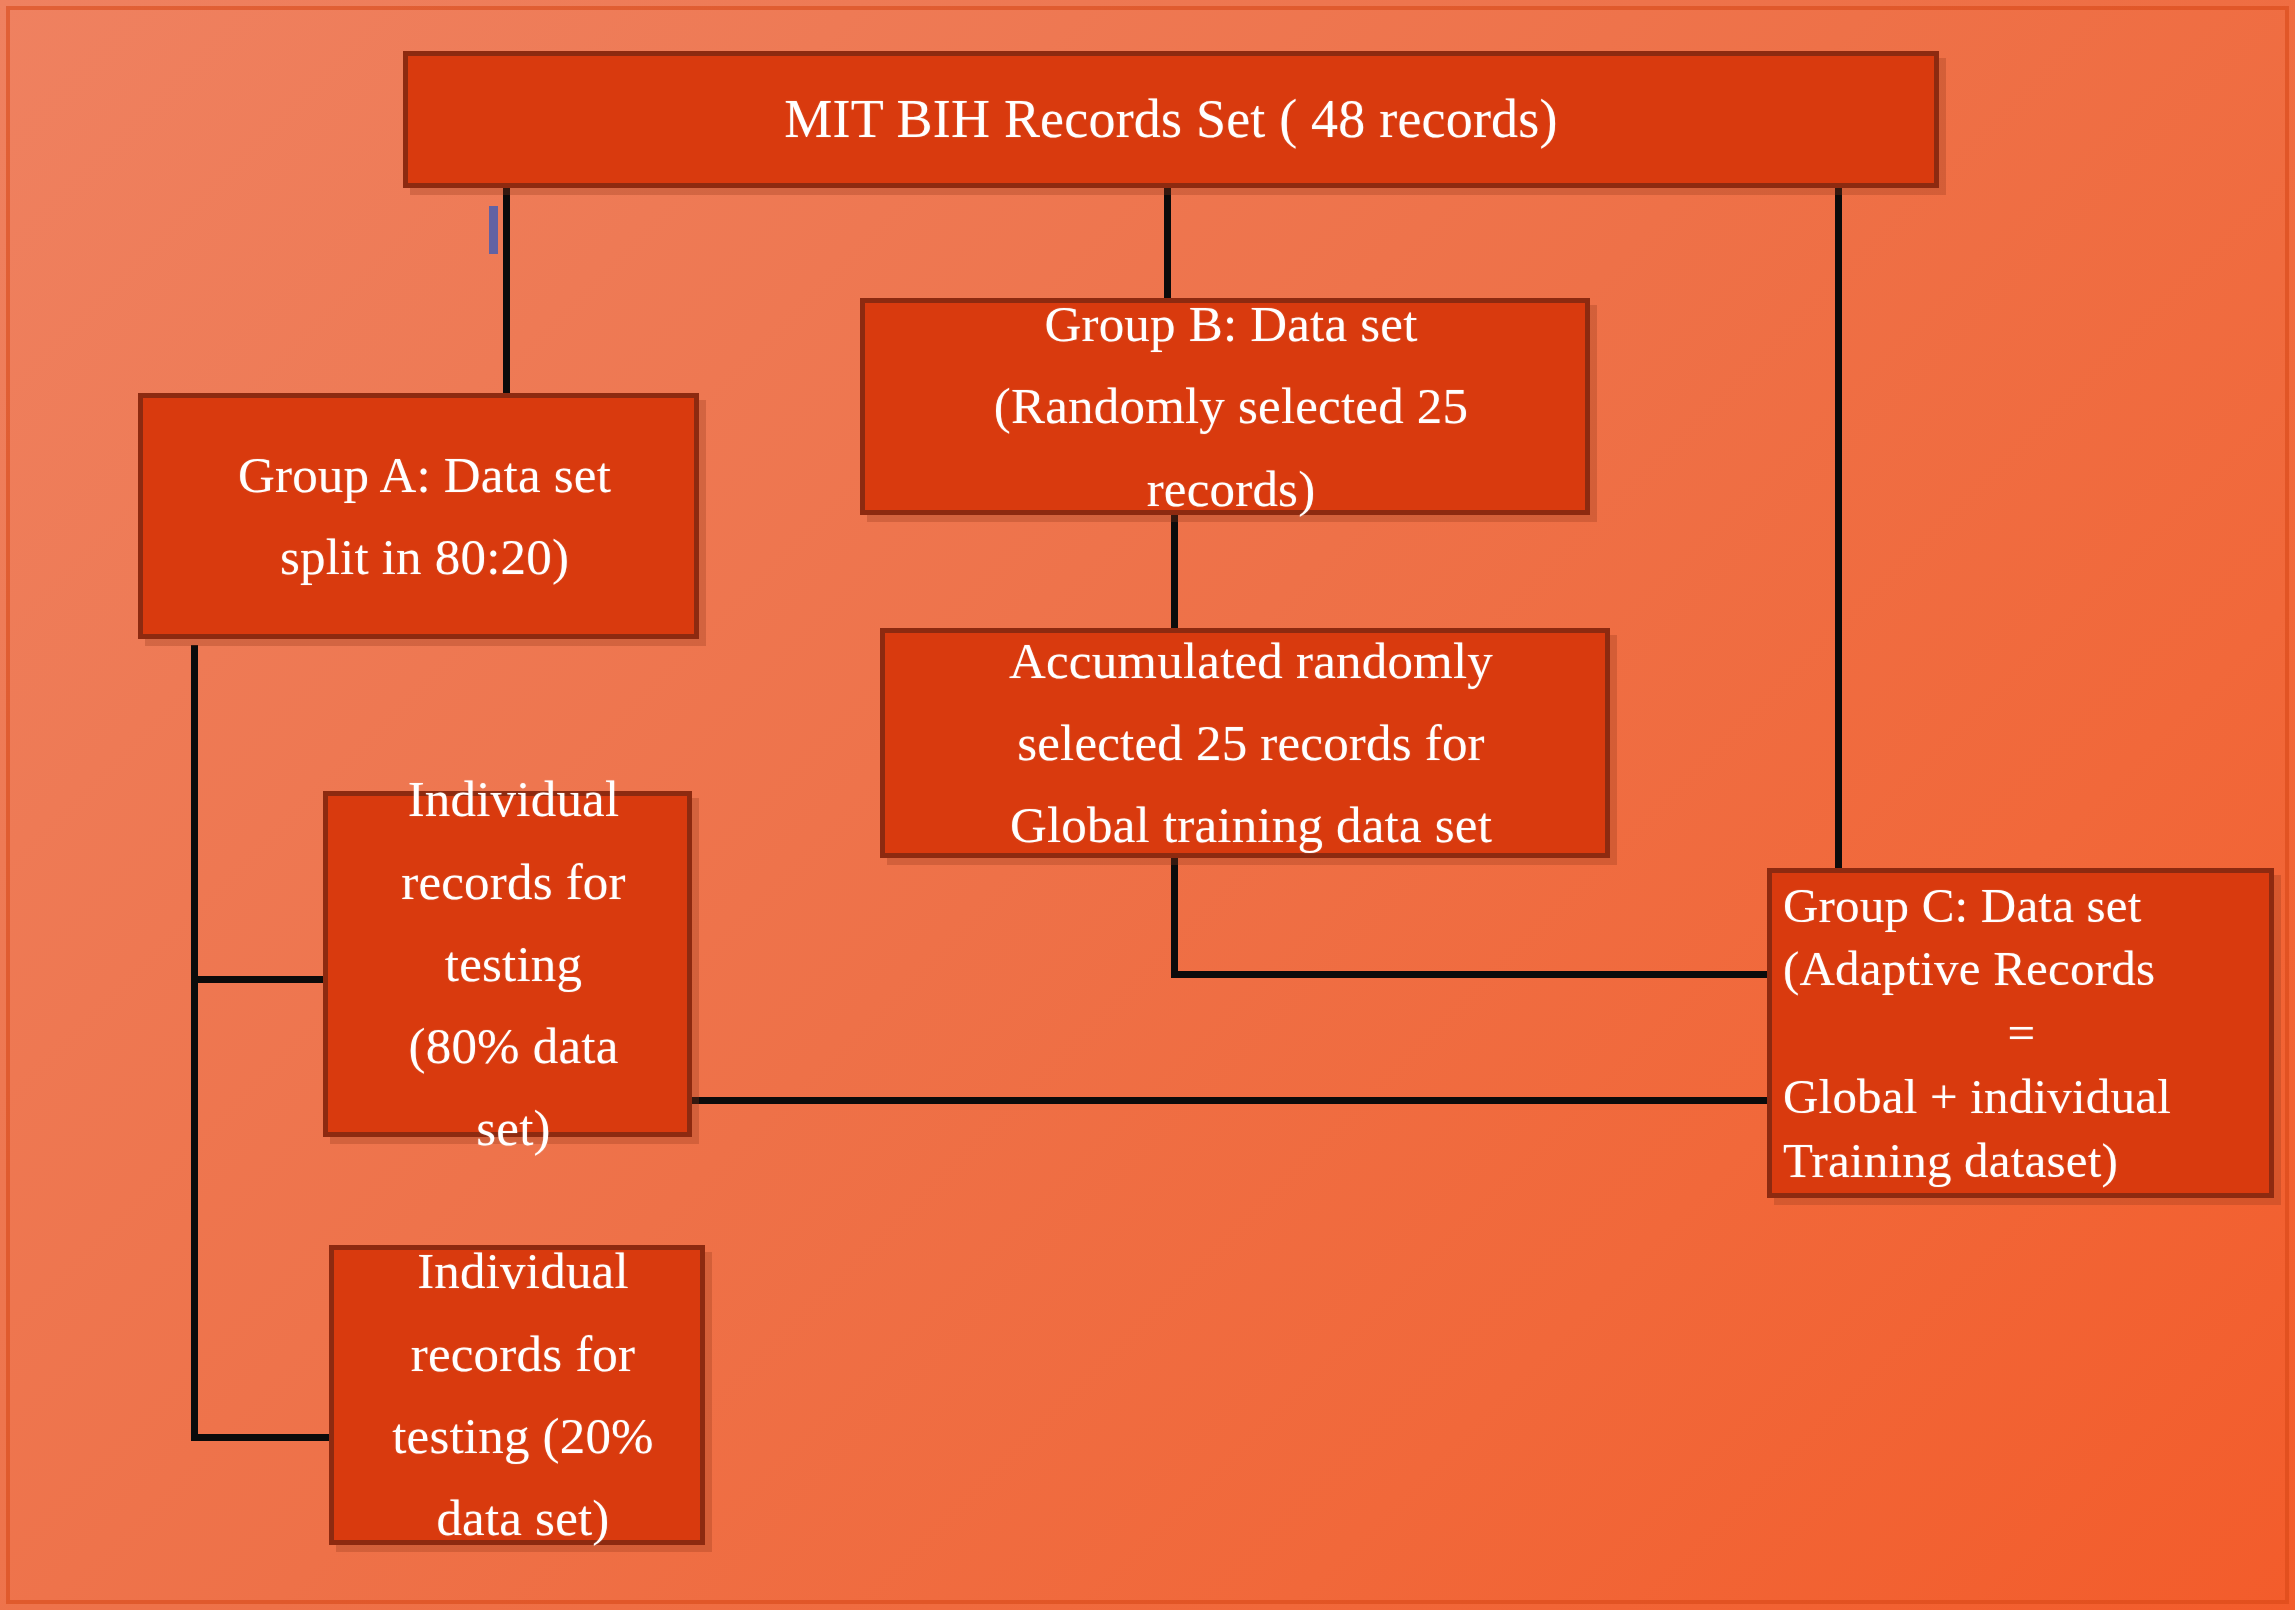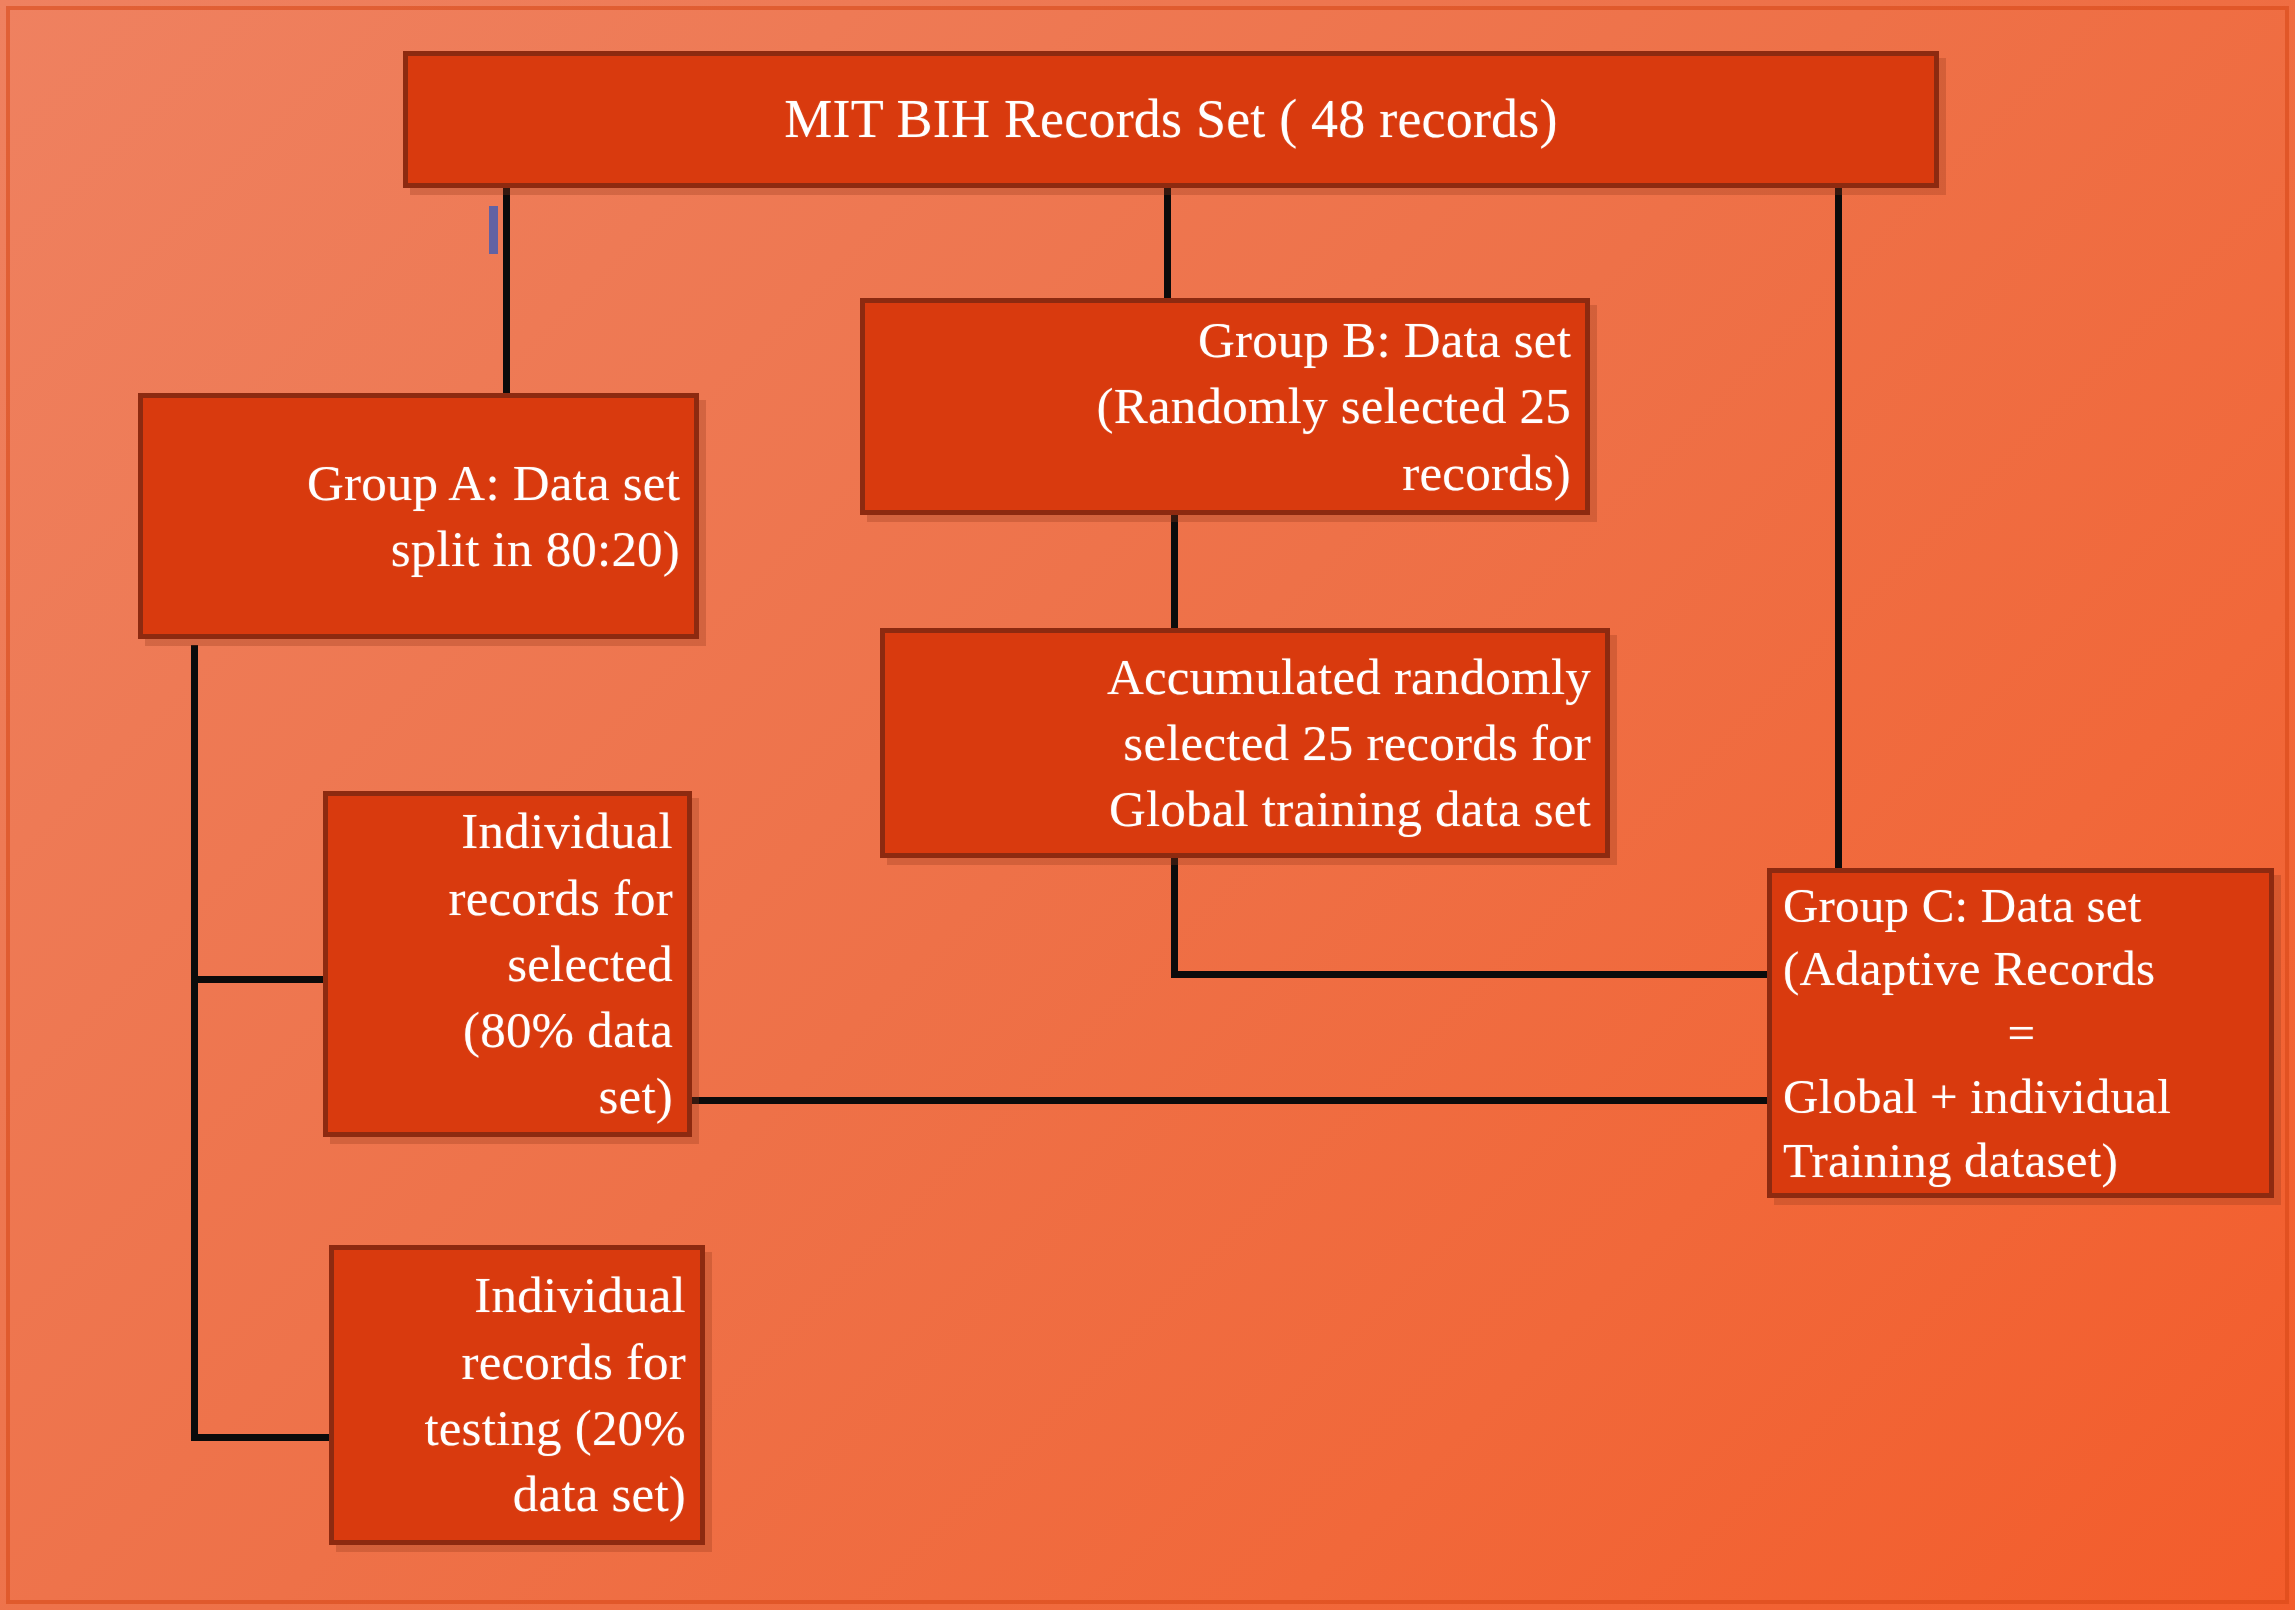--- a/index.html
+++ b/index.html
@@ -49,24 +49,25 @@
     display: block;
     white-space: nowrap;
   }
 
   .node.center {
     align-items: center;
     text-align: center;
   }
 
   .node.leftpad {
-    align-items: flex-end;
+    align-items: center;
     text-align: left;
     padding-left: 26px;
     padding-right: 14px;
+    gap: 16px;
   }
 
   
   #node-root {
     left: 403px;  top: 51px;
     width: 1536px; height: 137px;
     font-size: 54px;
   }
 
   #node-groupA {
@@ -198,21 +199,21 @@
     <span class="line">Group C: Data set</span>
     <span class="line">(Adaptive Records</span>
     <span class="line eq">=</span>
     <span class="line">Global + individual</span>
     <span class="line">Training dataset)</span>
   </div>
 
   <div class="node leftpad" id="node-train">
     <span class="line">Individual</span>
     <span class="line">records for</span>
-    <span class="line">selected</span>
+    <span class="line">testing</span>
     <span class="line">(80% data</span>
     <span class="line">set)</span>
   </div>
 
   <div class="node leftpad" id="node-test">
     <span class="line">Individual</span>
     <span class="line">records for</span>
     <span class="line">testing (20%</span>
     <span class="line">data set)</span>
   </div>

